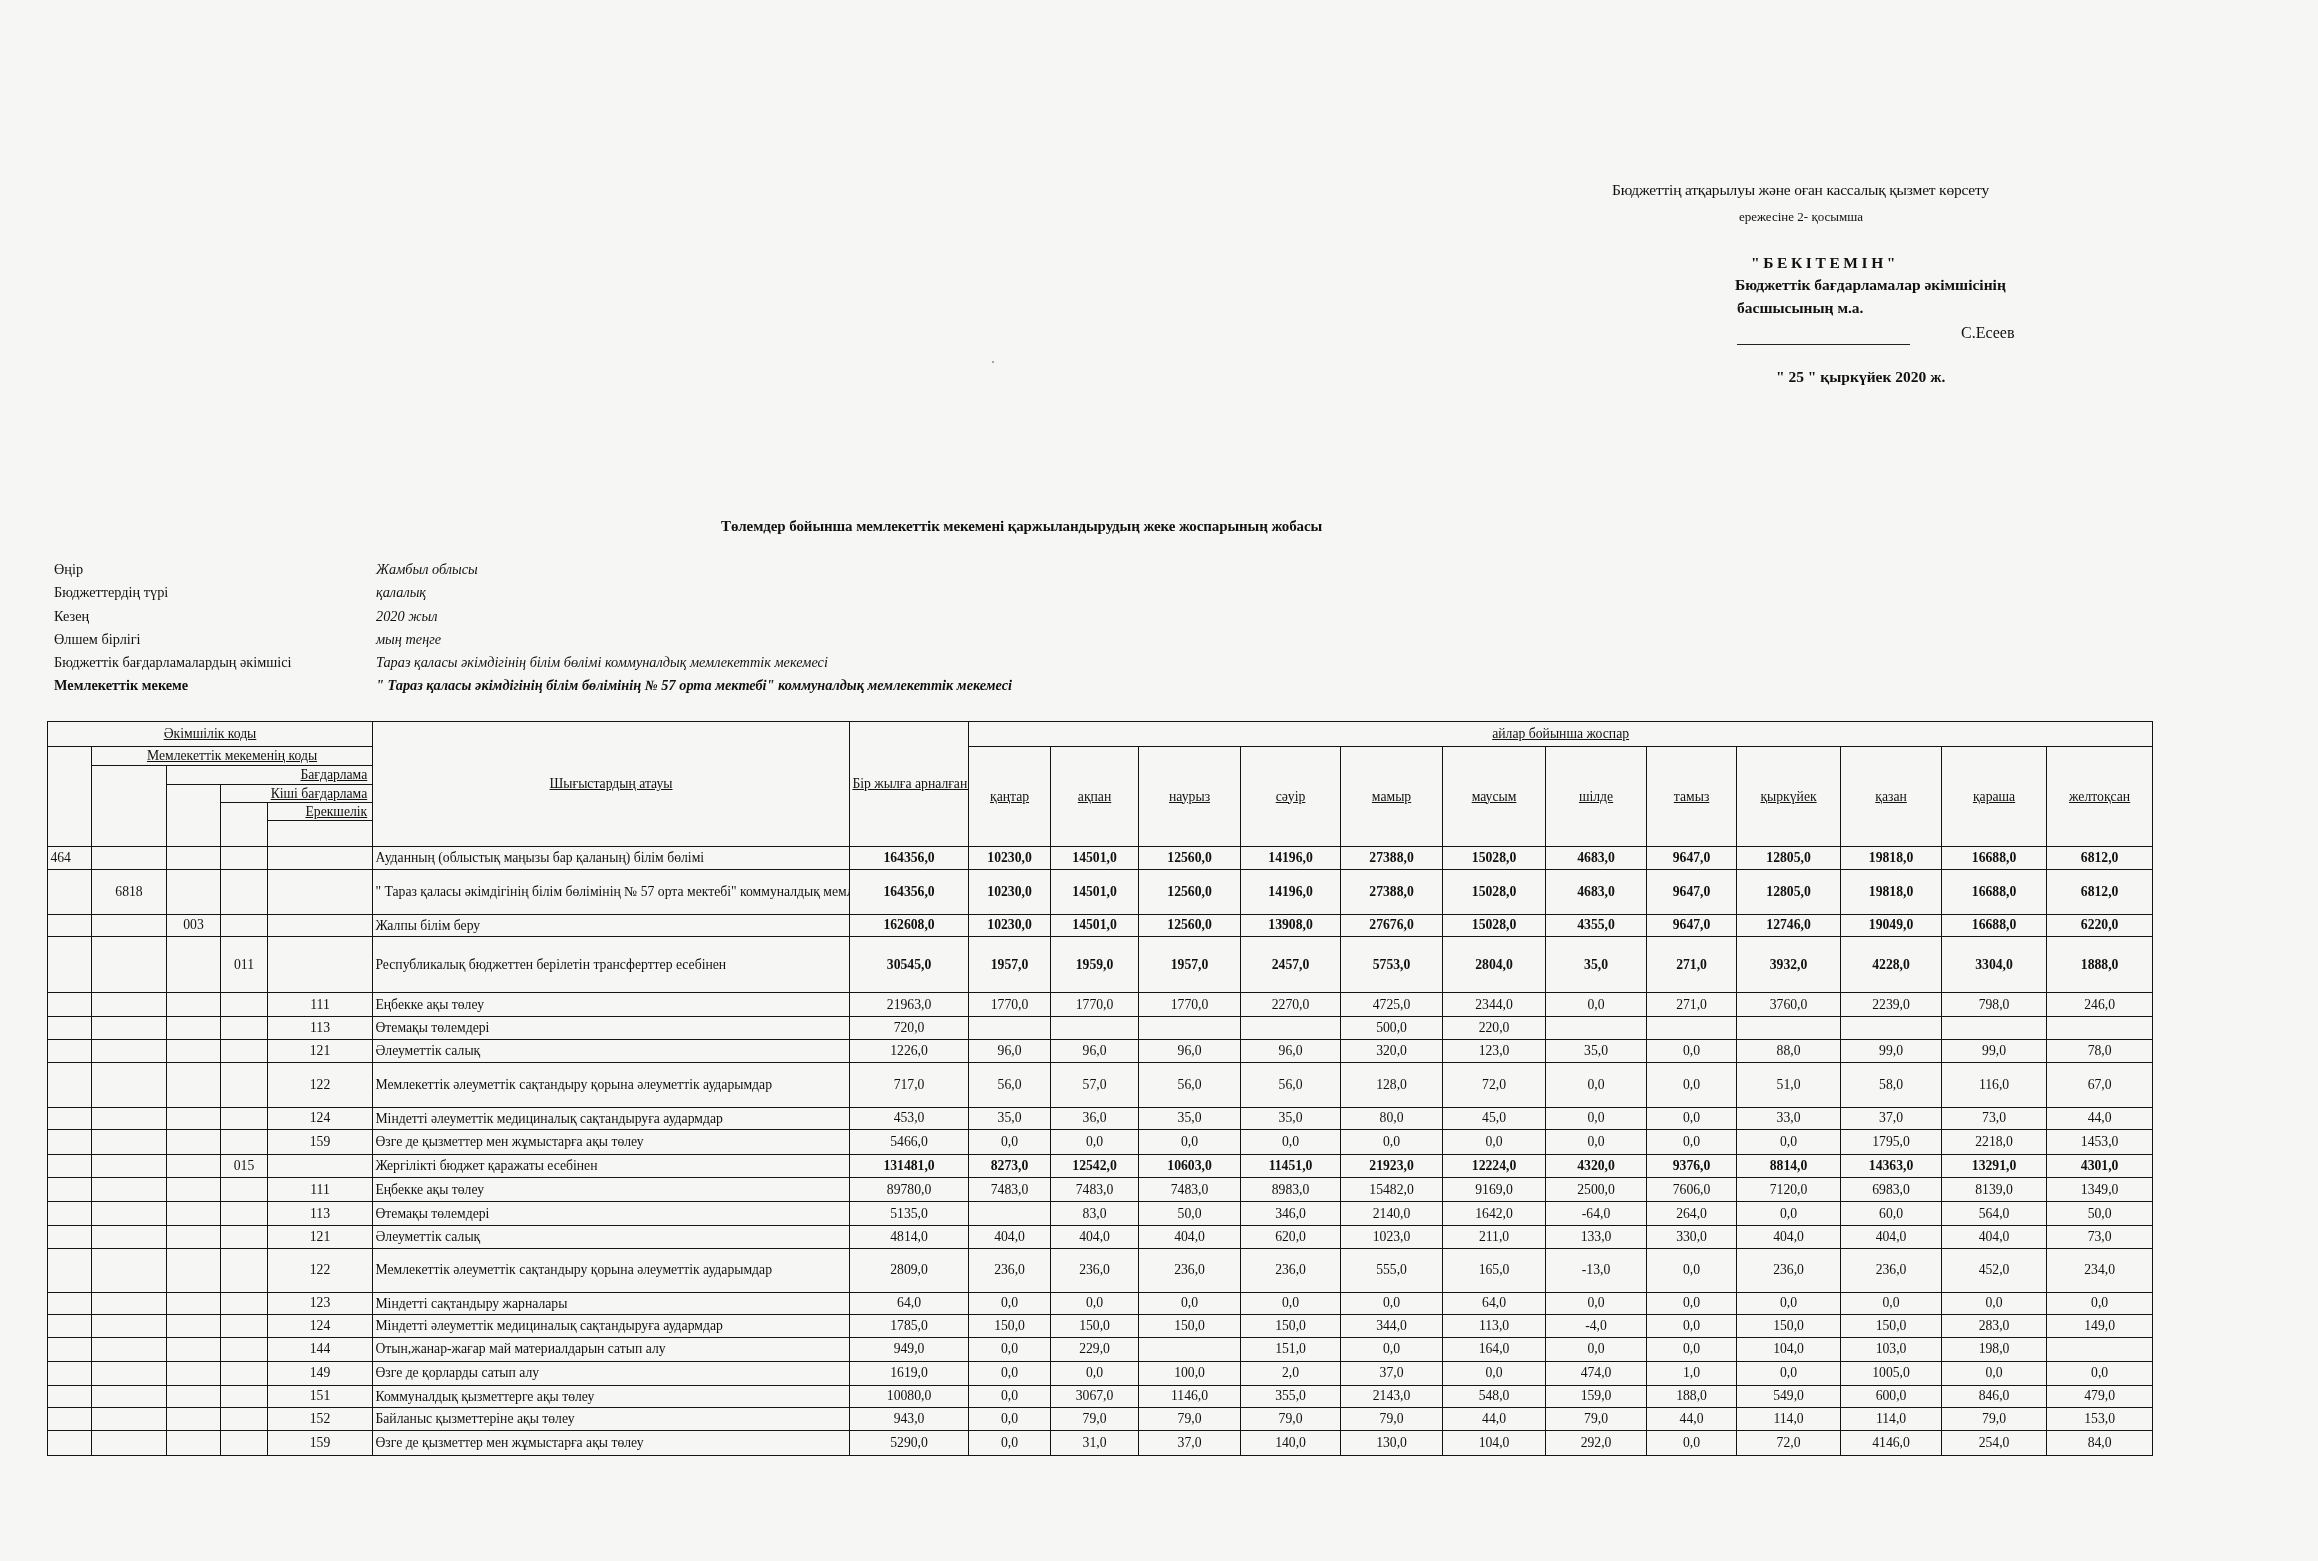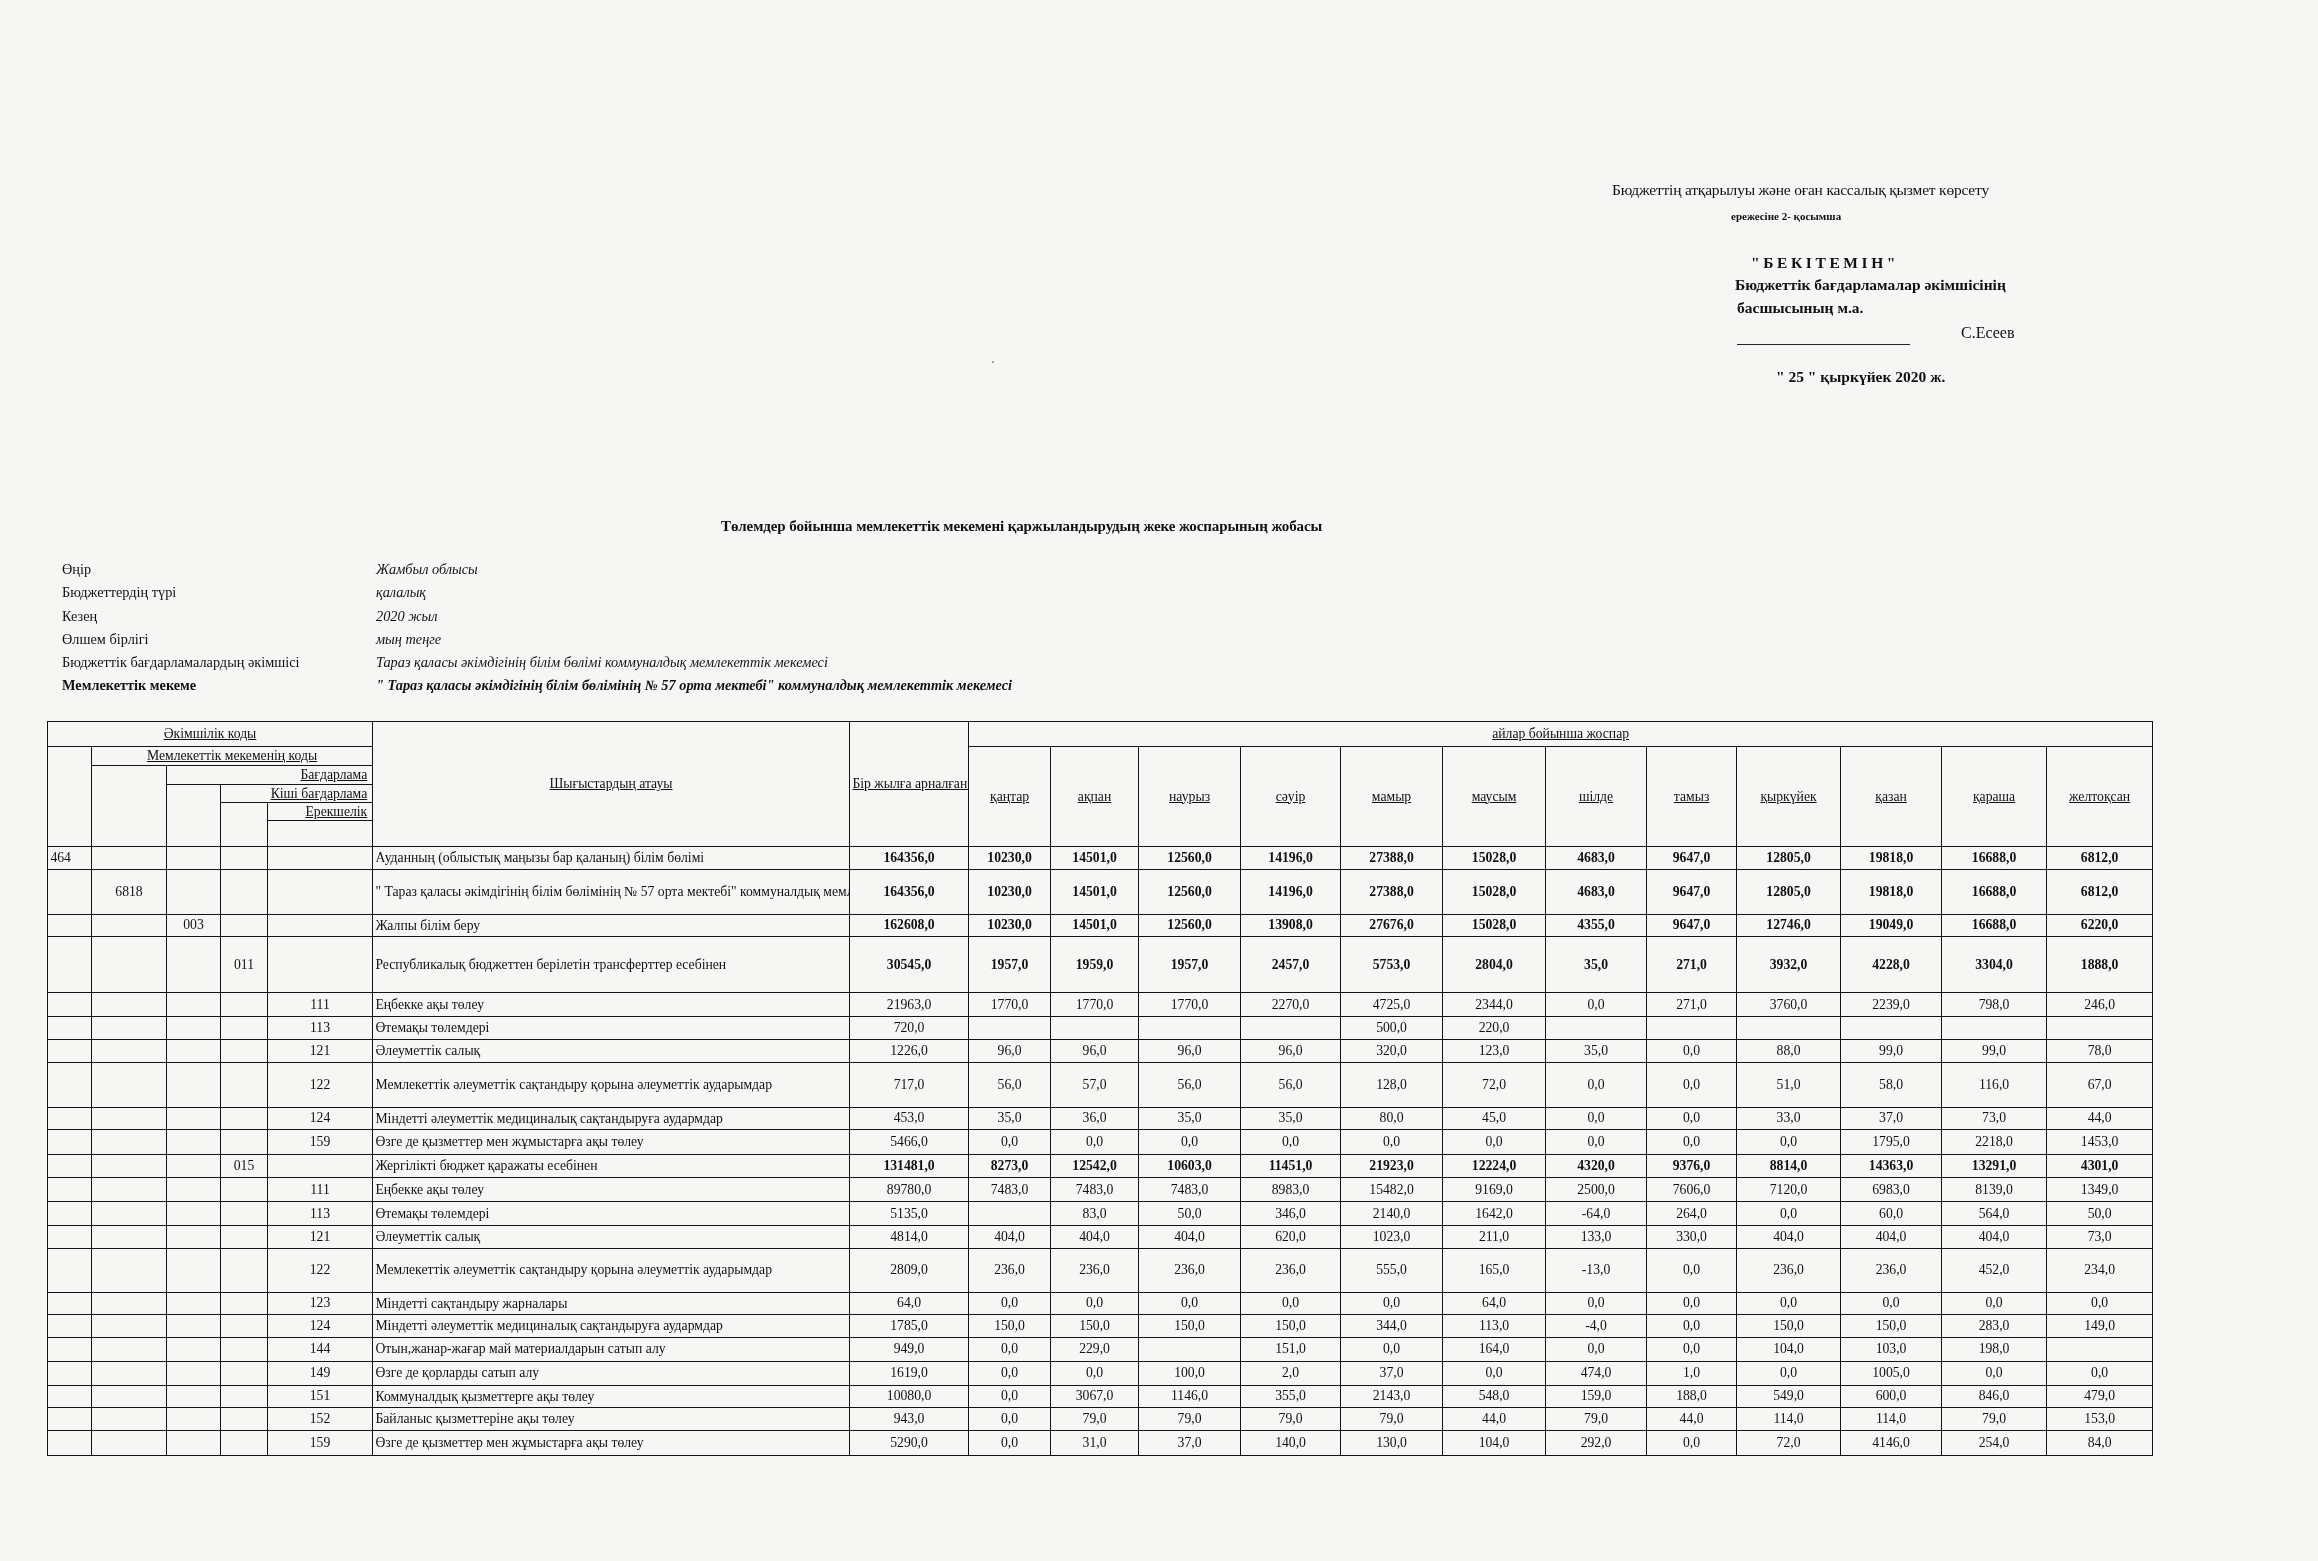--- a/index.html
+++ b/index.html
@@ -7,33 +7,33 @@
     width: 2319px; height: 1561px;
     background: #f6f6f4;
     position: relative;
     overflow: hidden;
     font-family: "Liberation Serif", "DejaVu Serif", serif;
     color: #111;
   }
   .abs { position: absolute; }
   .approval { left: 1612px; top: 173px; width: 514px; font-size: 16px; line-height: 23px; }
   .approval .line1 { position: absolute; left: 0; top: 4.8px; white-space: nowrap; font-weight: normal; font-size: 15.5px; letter-spacing: -0.2px; }
-  .approval .line2 { position: absolute; left: 119px; top: 32px; white-space: nowrap; font-weight: bold; font-size: 11px; }
+  .approval .line2 { position: absolute; left: 127px; top: 32px; white-space: nowrap; font-weight: normal; font-size: 13px; }
   .approval .approve { position: absolute; left: 139px; top: 78px; white-space: nowrap; font-size: 15.5px; letter-spacing: 3.6px; font-weight: bold; }
   .approval .line3 { position: absolute; left: 123px; top: 100px; white-space: nowrap; font-weight: bold; font-size: 15.5px; }
   .approval .line4 { position: absolute; left: 125px; top: 123px; white-space: nowrap; font-weight: bold; font-size: 15.5px; }
   .approval .sigline { position: absolute; left: 125px; top: 171px; width: 173px; border-top: 1.8px solid #222; }
   .approval .signame { position: absolute; left: 349px; top: 148px; white-space: nowrap; font-weight: normal; font-size: 16px; }
   .approval .date { position: absolute; left: 164px; top: 192px; white-space: nowrap; font-weight: bold; font-size: 15.5px; }
 
   .doc-title { left: 721px; top: 518px; font-size: 15px; font-weight: bold; white-space: nowrap; letter-spacing: -0.1px; }
 
   .meta { left: 50px; top: 561px; font-size: 14.3px; }
   .meta-row { position: absolute; left: 0; white-space: nowrap; height: 23px; }
-  .meta-row .k { position: absolute; left: 12px; white-space: nowrap; text-align: center; }
+  .meta-row .k { position: absolute; left: 4px; white-space: nowrap; text-align: center; }
   .meta-row .v { position: absolute; left: 326px; white-space: nowrap; font-style: italic; }
   .meta-row.strong .k, .meta-row.strong .v { font-weight: bold; }
 
   table.plan {
     position: absolute; left: 47px; top: 721px;
     border-collapse: collapse;
     table-layout: fixed;
     width: 2104px;
     font-size: 13.7px;
   }

